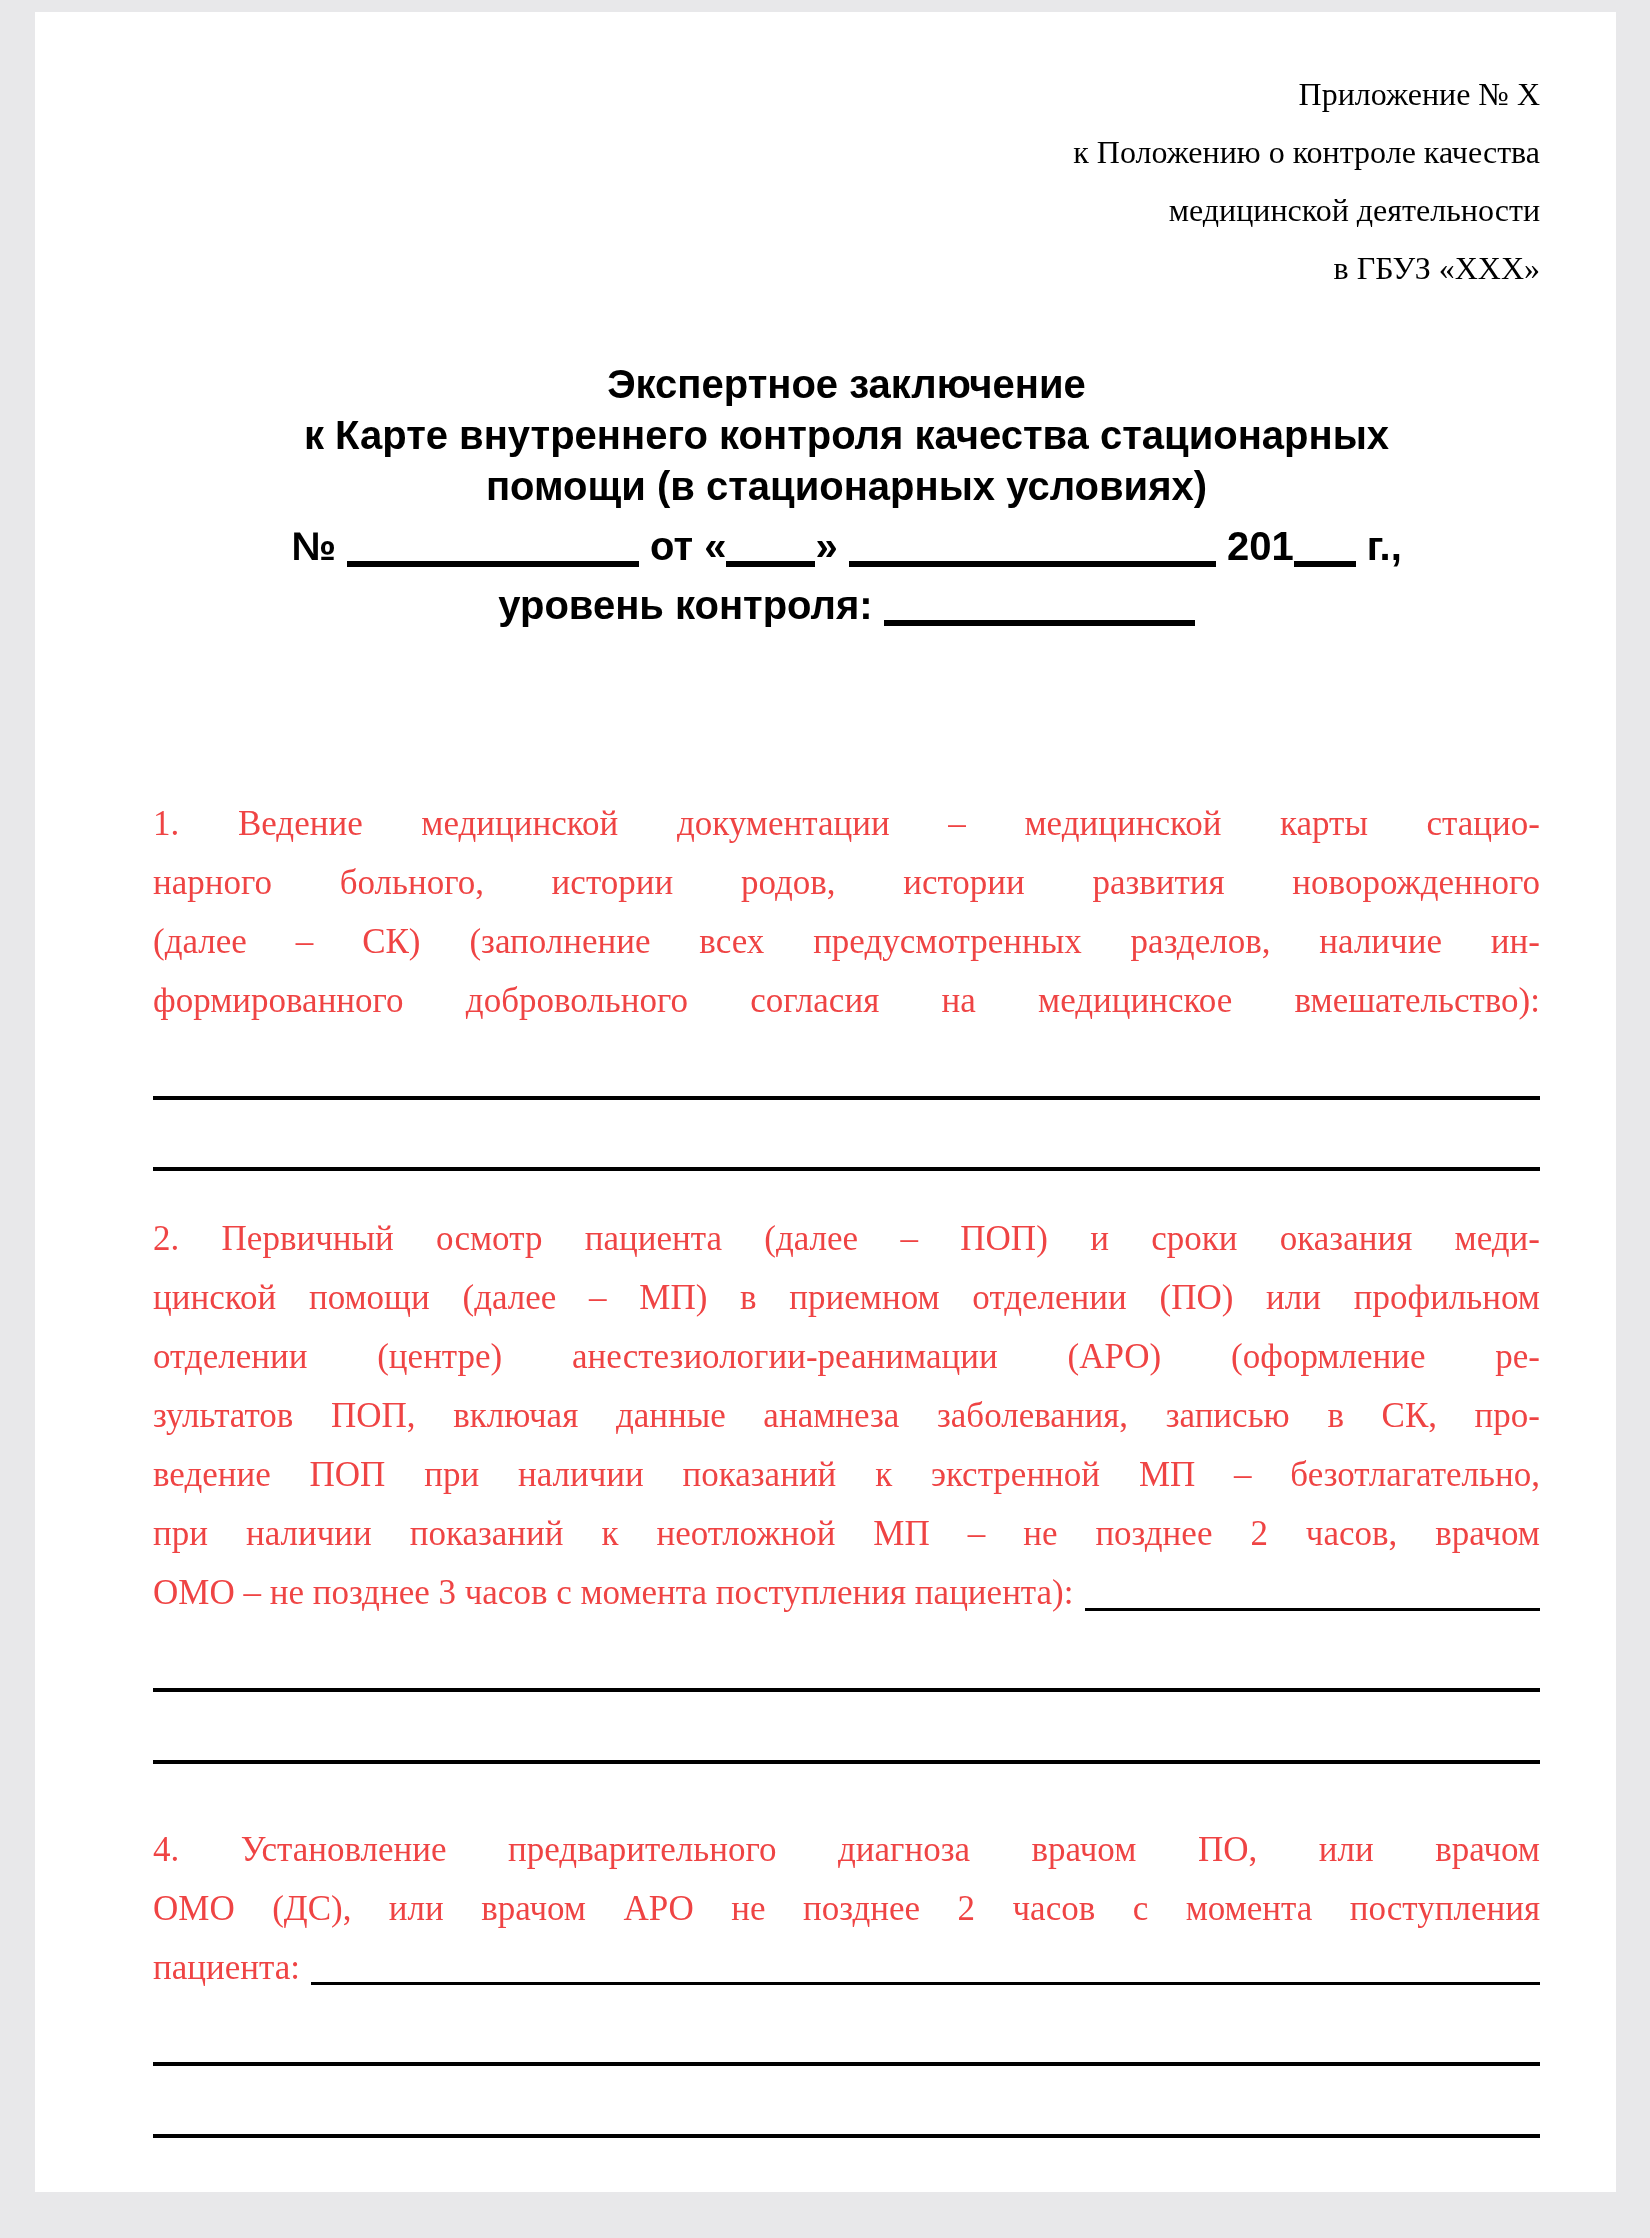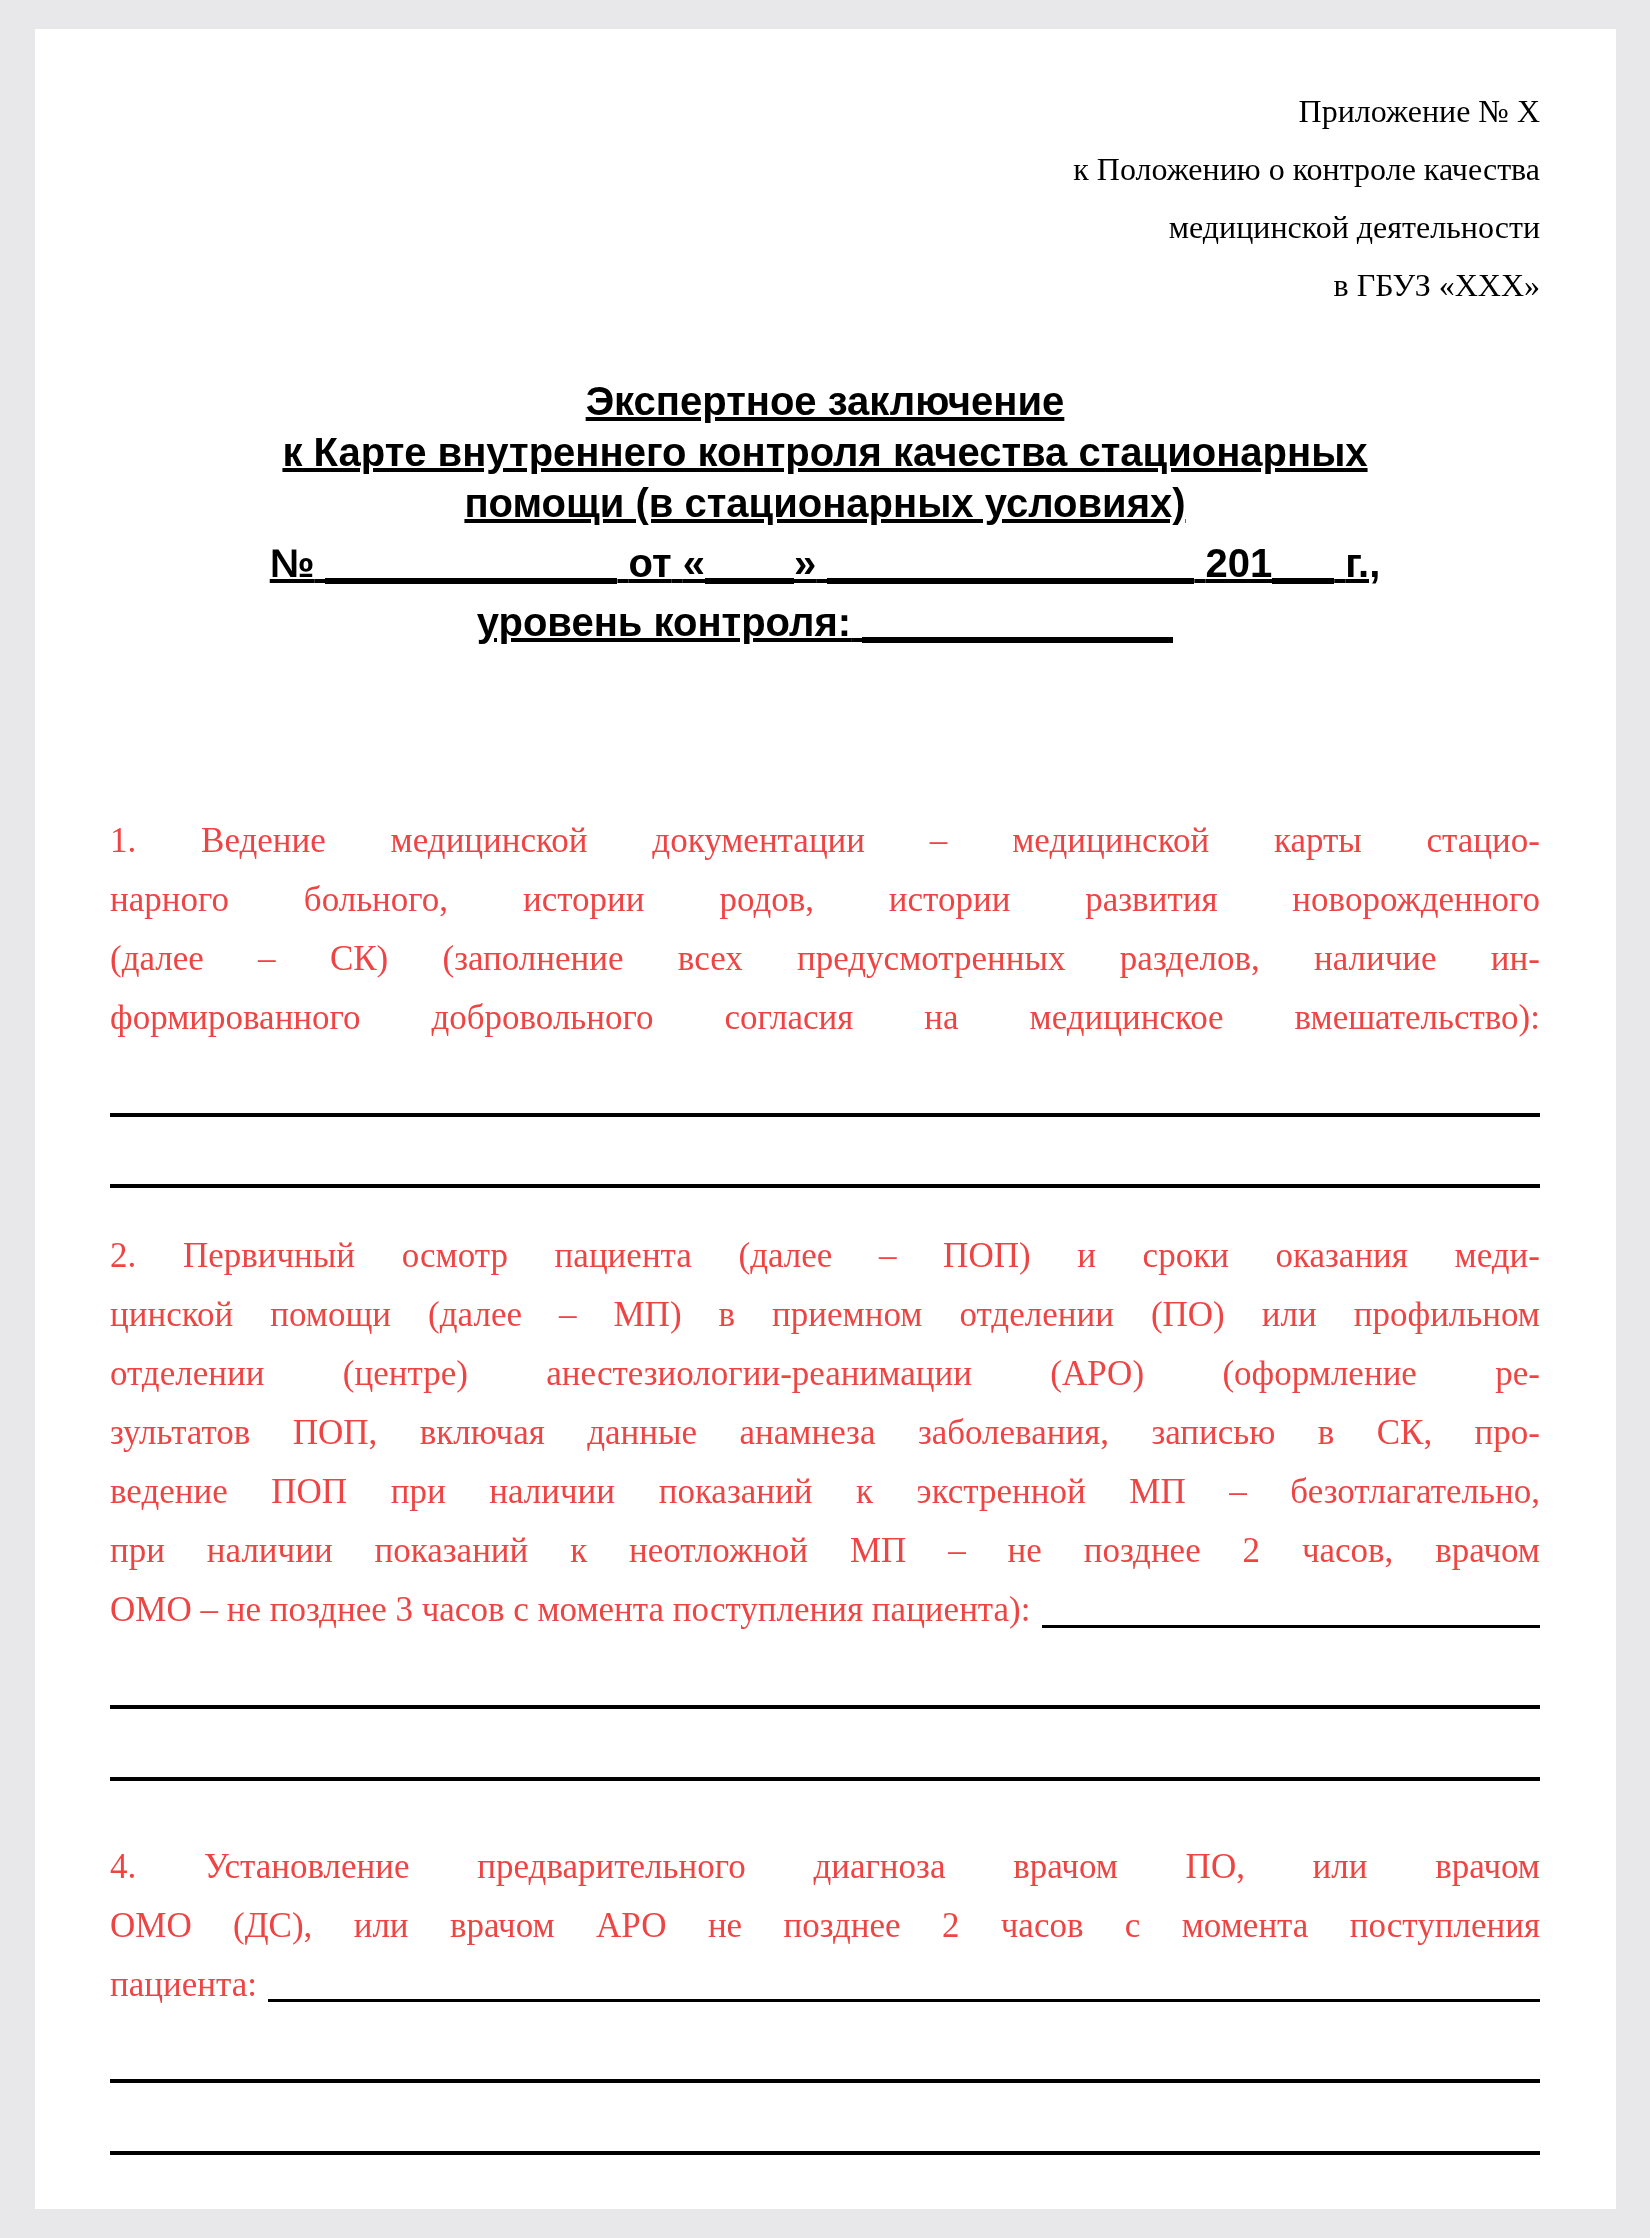--- a/index.html
+++ b/index.html
@@ -10,26 +10,26 @@
   .canvas {
     width: 1651px;
     height: 2238px;
     background: #e8e8ea;
     position: relative;
     overflow: hidden;
   }
   .page {
     position: absolute;
     left: 35px;
-    top: 29px;
+    top: 12px;
     width: 1581px;
     height: 2180px;
     background: #ffffff;
     box-sizing: border-box;
-    padding: 53px 76px 0 75px;
+    padding: 53px 76px 0 118px;
     overflow: hidden;
     color: #000;
   }
 
   
   .hdr {
     text-align: right;
     font-family: "Liberation Serif", "DejaVu Serif", serif;
     font-size: 32px;
     line-height: 58px;
@@ -37,21 +37,20 @@
   }
 
   
   .ttl {
     margin-top: 62px;
     text-align: center;
     font-family: "Liberation Sans", "DejaVu Sans", sans-serif;
     font-weight: bold;
     font-size: 40px;
     color: #000;
-    text-decoration: underline;
   }
   .ttl .tline { line-height: 51px; }
   .ttl .numline  { line-height: 60px; margin-top: 3.8px; }
   .ttl .levelline { line-height: 58px; }
 
   
   .blank {
     display: inline-block;
     height: 9.4px;
     border-bottom: 6.6px solid #000;

